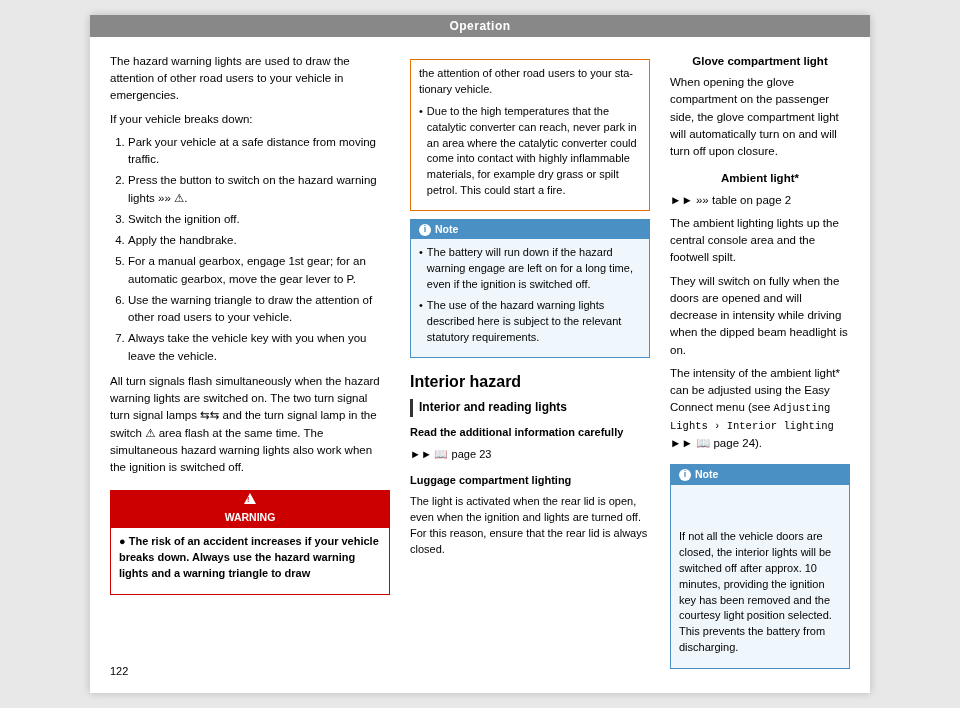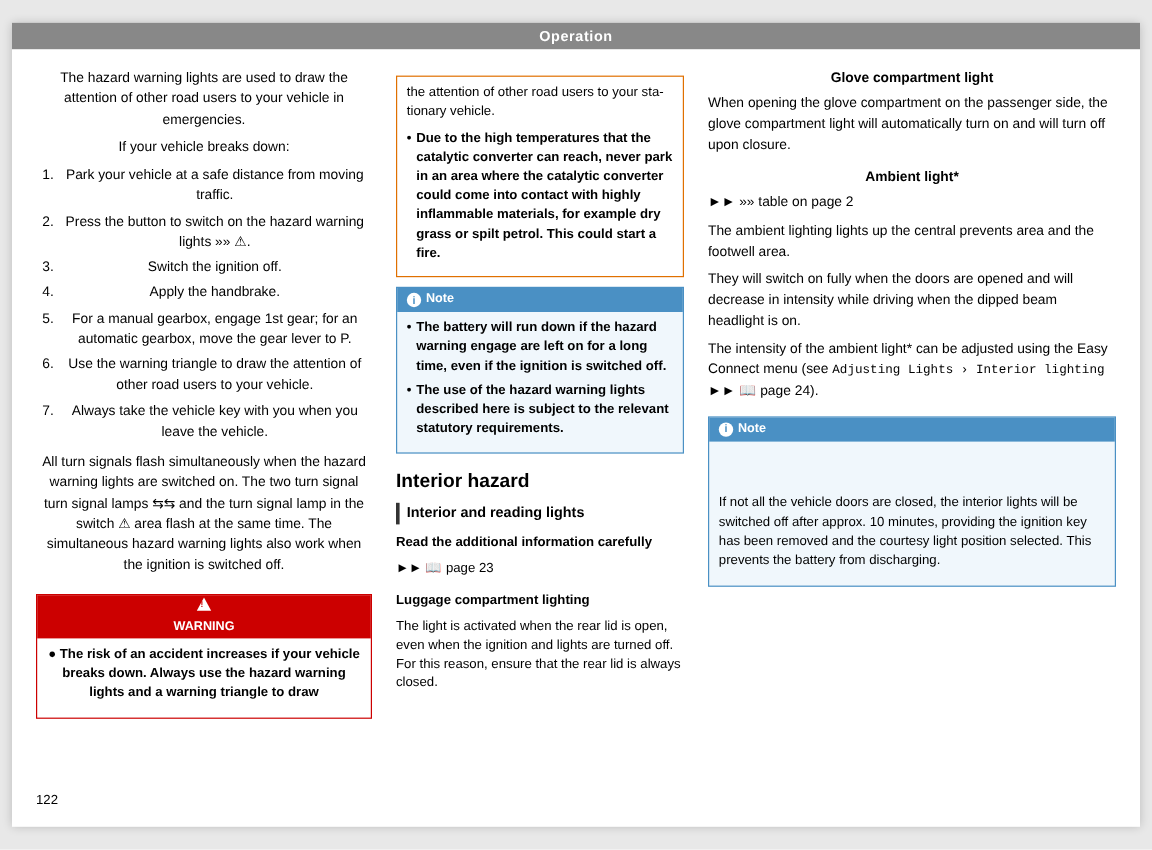--- a/index.html
+++ b/index.html
@@ -9,21 +9,21 @@
       font-size: 12px;
       color: #000;
       display: flex;
       justify-content: center;
       align-items: center;
       min-height: 708px;
       width: 960px;
     }
     .page {
       background: #fff;
-      width: 940px;
+      width: 780px;
       min-height: 670px;
       padding: 0;
       position: relative;
       box-shadow: 0 0 8px rgba(0,0,0,0.2);
     }
     .operation-header {
       background: #888;
       color: #fff;
       text-align: center;
       padding: 4px 0;
@@ -33,21 +33,20 @@
     }
     .content-area {
       display: flex;
       padding: 16px 20px;
       gap: 20px;
     }
     .col-left {
       flex: 0 0 280px;
       font-size: 11.5px;
       line-height: 1.5;
-      text-align: center;
     }
     .col-middle {
       flex: 0 0 240px;
       font-size: 11px;
       line-height: 1.45;
     }
     .col-right {
       flex: 1;
       font-size: 11.5px;
       line-height: 1.5;
@@ -170,21 +169,20 @@
     .right-bold:first-child {
       margin-top: 0;
     }
     p { margin-bottom: 6px; }
     ol { padding-left: 18px; }
     ol li { margin-bottom: 4px; font-size: 11.5px; line-height: 1.5; }
     .bullet-item {
       display: flex;
       gap: 4px;
       margin-bottom: 5px;
-      font-weight: bold;
     }
     .bullet-item::before {
       content: '•';
       flex-shrink: 0;
     }
     .mono {
       font-family: 'Courier New', monospace;
       font-size: 10.5px;
     }
   </style>
@@ -262,21 +260,21 @@
 
     <div class="col-right">
       <p class="right-bold">Glove compartment light</p>
       <p>When opening the glove compartment on the passenger side, the glove compartment light will automatically turn on and will turn off upon closure.</p>
 
       <p class="right-bold">Ambient light*</p>
       <p>
         <span>►►</span>
         <span>»» table on page 2</span>
       </p>
-      <p>The ambient lighting lights up the central prevents area and the footwell area.</p>
+      <p>The ambient lighting lights up the central console area and the footwell spilt.</p>
       <p>They will switch on fully when the doors are opened and will decrease in intensity while driving when the dipped beam headlight is on.</p>
       <p>
         <span>The intensity of the ambient light* can be adjusted using the Easy Connect menu (see</span>
         <span class="mono">Adjusting Lights › Interior light­ing</span>
         <span> ►► 📖 page 24).</span>
       </p>
 
       <div class="note-box" style="margin-top:12px;">
         <div class="note-header">
           <span class="info-circle">i</span>

